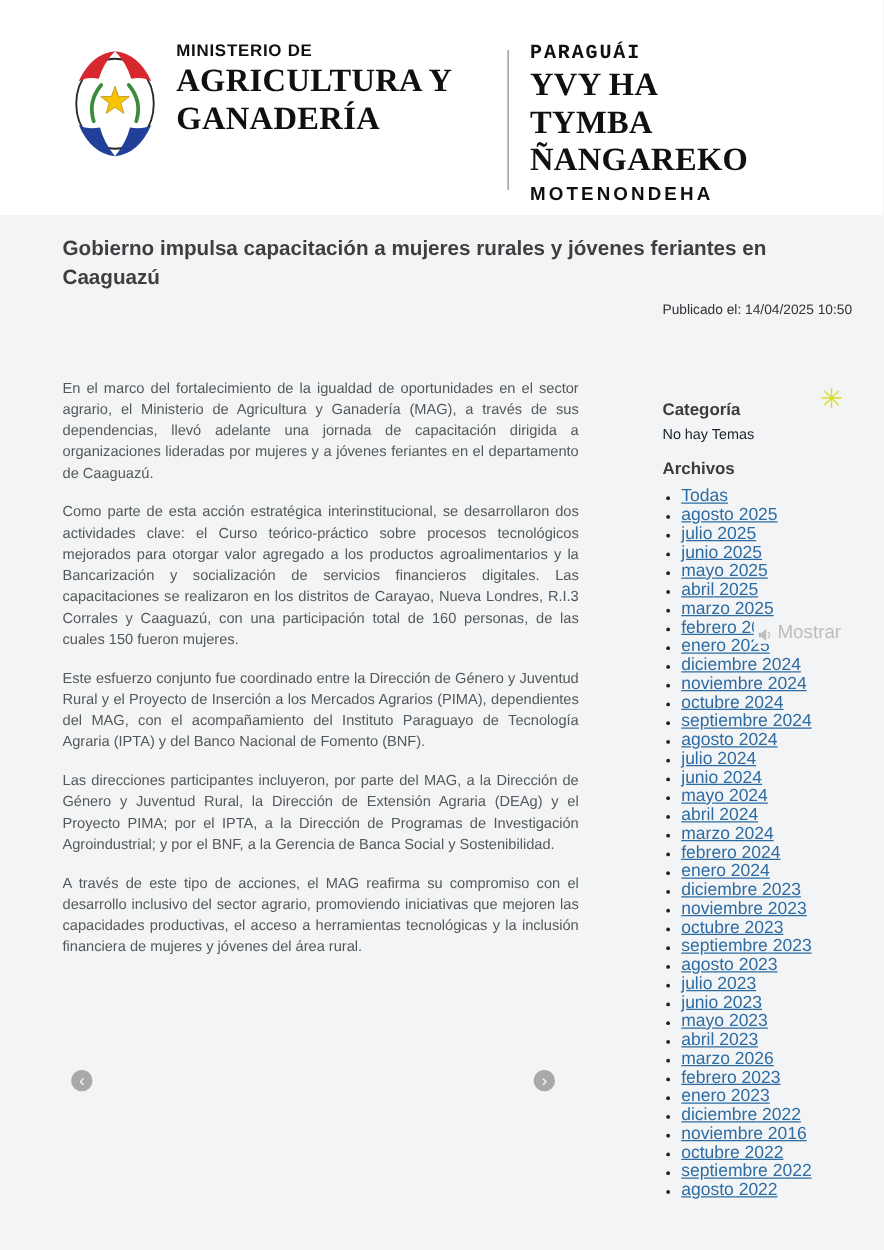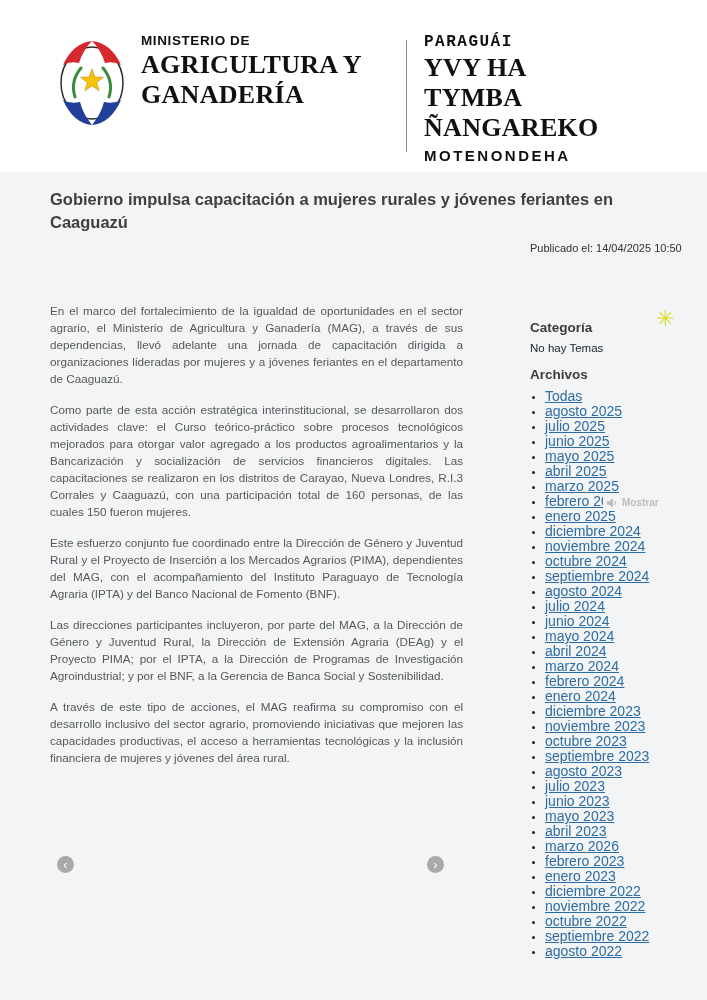--- a/index.html
+++ b/index.html
@@ -40,22 +40,22 @@
   .sidebar { position:absolute; left:530px; top:148px; width:170px; }
   .sidebar-heading { font-size:13.5px; font-weight:700; color:#3a3c3e; margin-bottom:7px; }
   .sidebar-empty { font-size:11.5px; color:#212529; margin-bottom:13px; }
   .archives-list { list-style:disc; padding-left:15px; margin-top:3px; }
   .archives-list li { font-size:14px; line-height:15px; color:#1e1e1e; }
   .archives-list li::marker { color:#1e1e1e; font-size:10px; }
   .archives-list a { color:#2d6ca2; text-decoration:underline; cursor:pointer; }
 
   .access-widget { position:absolute; left:656px; top:136px; font-size:22px; color:#d9de20; cursor:pointer; line-height:1; }
 
-  .tooltip { position:absolute; left:603px; top:324px; background:#f3f4f5; display:flex; align-items:flex-start; gap:4px;
-             padding:1px 3px; color:#bdbdbd; font-size:10px; cursor:pointer;font-weight:bold; }
+  .tooltip { position:absolute; left:603px; top:324px; background:#f3f4f5; display:flex; align-items:flex-end; gap:4px;
+             padding:1px 3px; color:#bdbdbd; font-size:15px; cursor:pointer; }
 </style>
 </head>
 <body>
 
 <div class="page">
 
   <header class="header">
 
     <svg class="logo" viewBox="0 0 80 100" aria-hidden="true">
       <ellipse cx="40" cy="49" rx="31" ry="36" fill="#ffffff" stroke="#2a2a2a" stroke-width="1.5"></ellipse>
@@ -174,21 +174,21 @@
           <li><a>abril 2023</a></li>
 
           <li><a>marzo 2026</a></li>
 
           <li><a>febrero 2023</a></li>
 
           <li><a>enero 2023</a></li>
 
           <li><a>diciembre 2022</a></li>
 
-          <li><a>noviembre 2022</a></li>
+          <li><a>noviembre 2016</a></li>
 
           <li><a>octubre 2022</a></li>
 
           <li><a>septiembre 2022</a></li>
 
           <li><a>agosto 2022</a></li>
         </ul>
     </aside>
 
     <div class="access-widget">✳</div>

